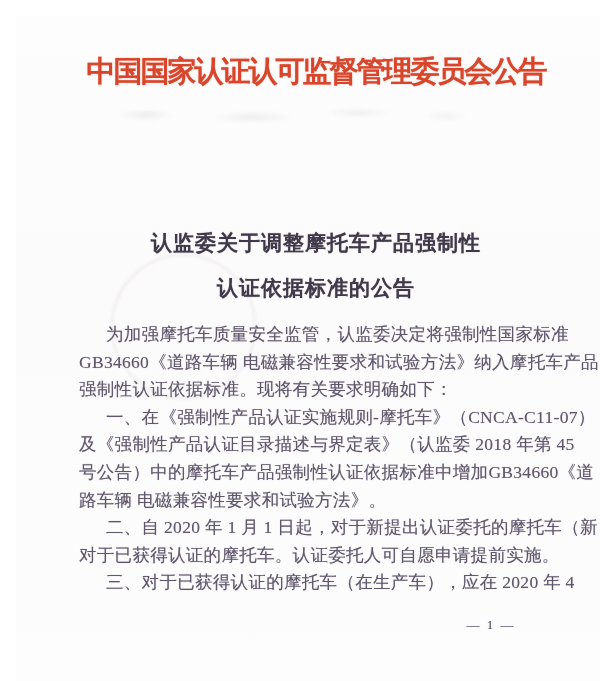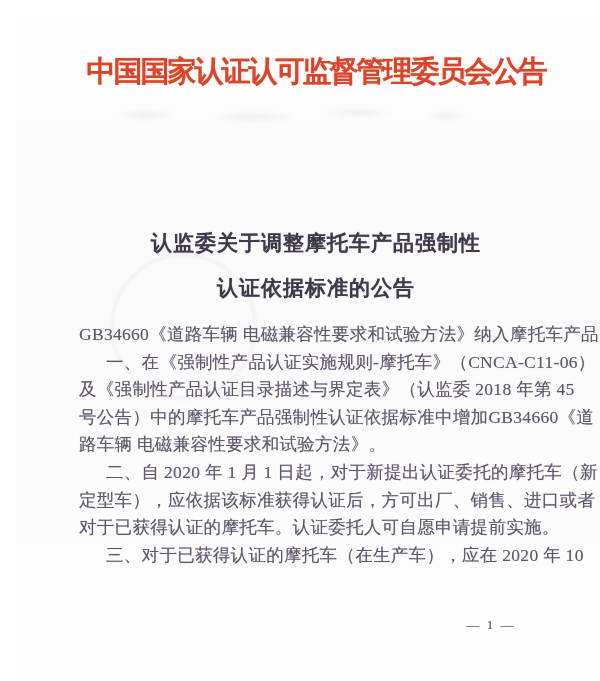--- a/index.html
+++ b/index.html
@@ -116,26 +116,27 @@
 
   <div class="masthead">中国国家认证认可监督管理委员会公告</div>
 
 
   <div class="heading">
     <div>认监委关于调整摩托车产品强制性</div>
     <div>认证依据标准的公告</div>
   </div>
 
   <div class="body-text">
+    <div class="body-line indent">为加强摩托车质量安全监管，认监委决定将强制性国家标准</div>
     <div class="body-line">GB34660《道路车辆 电磁兼容性要求和试验方法》纳入摩托车产品</div>
-    <div class="body-line indent">一、在《强制性产品认证实施规则-摩托车》（CNCA-C11-06）</div>
+    <div class="body-line">强制性认证依据标准。现将有关要求明确如下：</div>
+    <div class="body-line indent">一、在《强制性产品认证实施规则-摩托车》（CNCA-C11-07）</div>
     <div class="body-line">及《强制性产品认证目录描述与界定表》（认监委 2018 年第 45</div>
     <div class="body-line">号公告）中的摩托车产品强制性认证依据标准中增加GB34660《道</div>
     <div class="body-line">路车辆 电磁兼容性要求和试验方法》。</div>
     <div class="body-line indent">二、自 2020 年 1 月 1 日起，对于新提出认证委托的摩托车（新</div>
-    <div class="body-line">定型车），应依据该标准获得认证后，方可出厂、销售、进口或者</div>
     <div class="body-line">对于已获得认证的摩托车。认证委托人可自愿申请提前实施。</div>
-    <div class="body-line indent">三、对于已获得认证的摩托车（在生产车），应在 2020 年 10</div>
+    <div class="body-line indent">三、对于已获得认证的摩托车（在生产车），应在 2020 年 4</div>
   </div>
 
   <div class="page-number">— 1 —</div>
 
 </div>
 
 </body></html>

